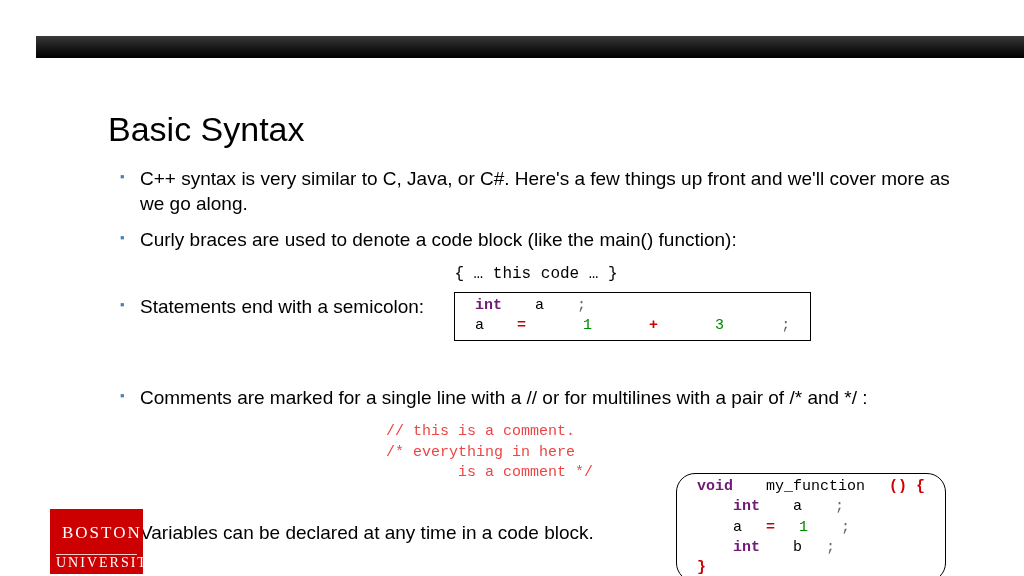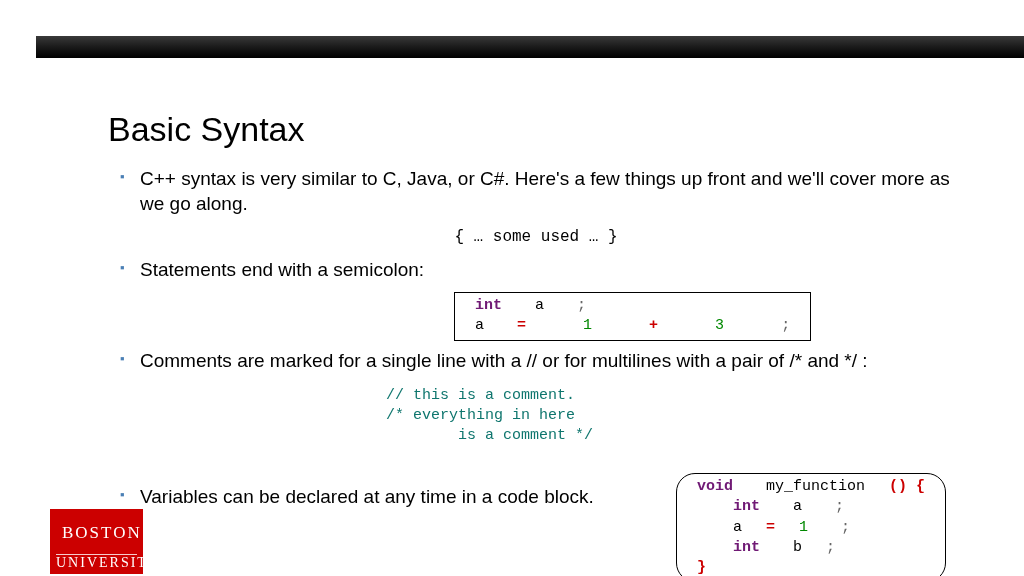--- a/index.html
+++ b/index.html
@@ -57,21 +57,21 @@
     white-space: pre;
   }
   .box-statements {
     position: absolute;
     left: 418px;
     top: 256px;
   }
   .comment-block {
     font-family: "Courier New", monospace;
     font-size: 15px;
-    color: #0f766e;
+    color: #ef4444;
     margin: 4px 0 12px 290px;
     line-height: 1.35;
     white-space: pre;
   }
   .box-function {
     position: absolute;
     left: 640px;
     top: 437px;
     border-radius: 19px;
   }
@@ -109,22 +109,23 @@
 </head>
 <body>
 
 <div class="topbar"></div>
 
 <div class="content">
   <h1>Basic Syntax</h1>
 
   <ul>
     <li>C++ syntax is very similar to C, Java, or C#.  Here's a few things up front and we'll cover more as we go along.</li>
+    <li>Curly braces are used to denote a code block (like the main() function):</li>
   </ul>
-  <div class="mono">{ … some used … }</div>
+  <div class="mono">{ … this code … }</div>
 
   <ul>
     <li>Statements end with a semicolon:</li>
   </ul>
   <div class="spacer-for-box"></div>
 
   <ul>
     <li>Comments are marked for a single line with a  // or for multilines with a pair of /* and */ :</li>
   </ul>
   <div class="comment-block">// this is a comment.

